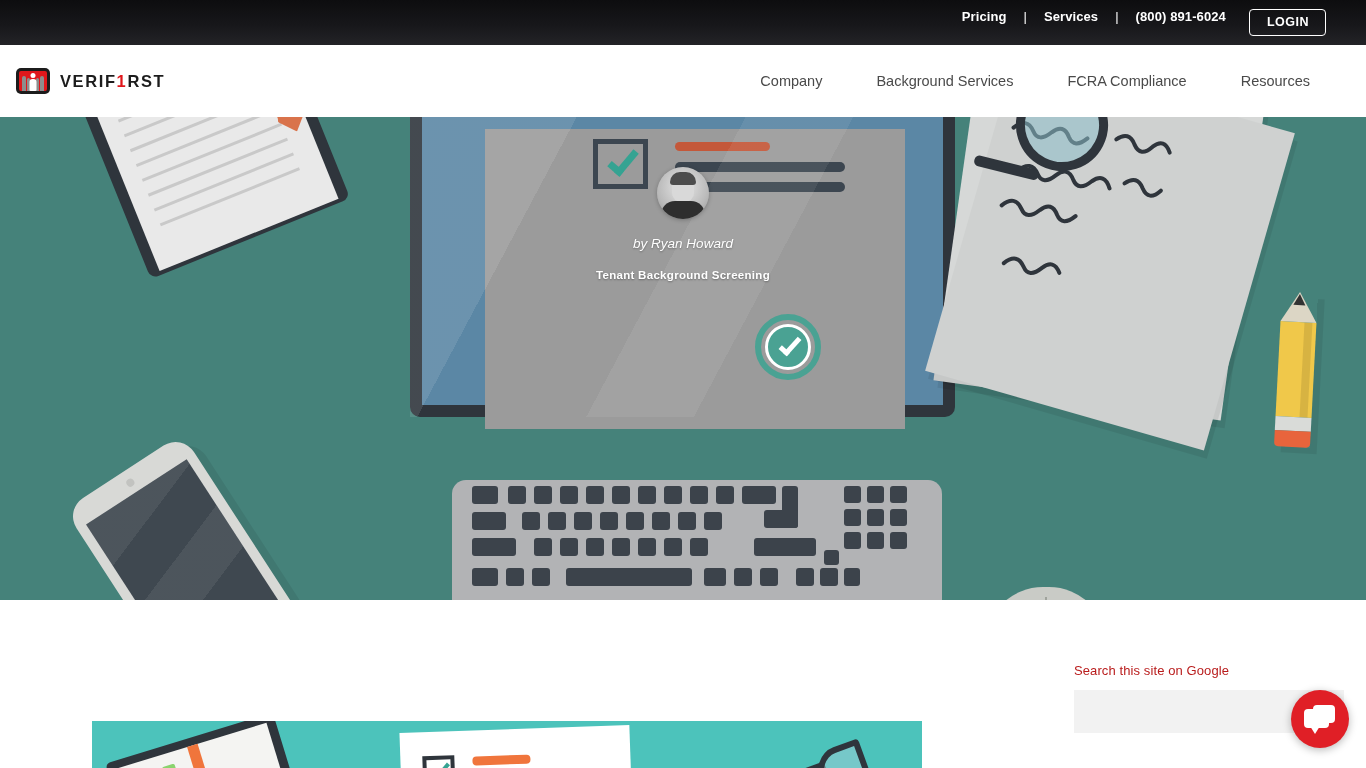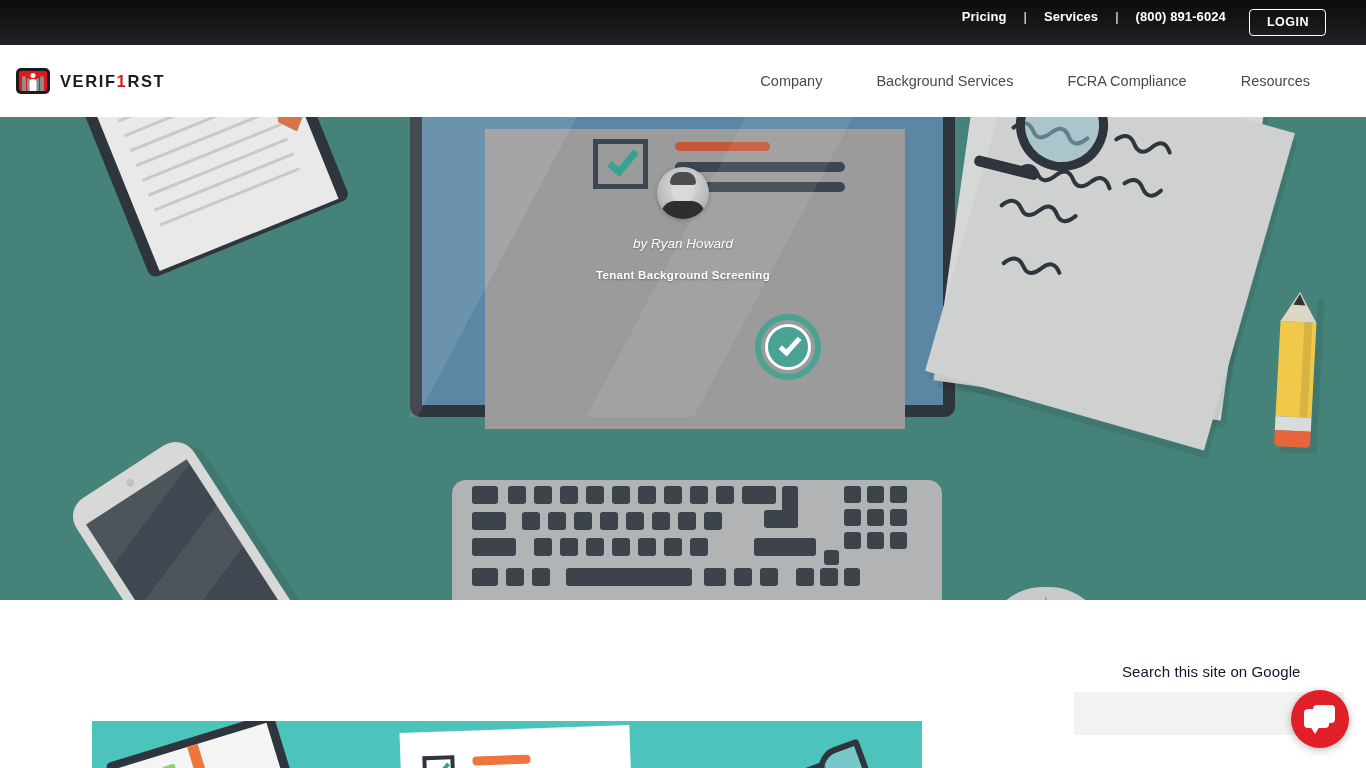--- a/index.html
+++ b/index.html
@@ -409,23 +409,22 @@
     border: 6px solid #2f353c;
     background: rgba(160,205,215,.5);
     border-radius: 50% 6% 50% 50%;
   }
   .lens.l1 { left: 0; top: 10px; }
   .lens.l2 { left: 40px; top: 0; }
 
   
   .search-block { position: absolute; left: 1074px; top: 63px; width: 270px; }
   .search-label {
-    font-size: 15px; color: #0f172a;
+    font-size: 13px; color: #b91c1c;
     letter-spacing: .1px;
-    margin-left: 48px;
   }
   .search-input {
     margin-top: 12px;
     width: 270px; height: 43px;
     background: #f2f2f2;
     border: none; outline: none;
     padding: 0 10px;
     font-size: 13px;
     font-family: "Liberation Sans", sans-serif;
     color: #333;

